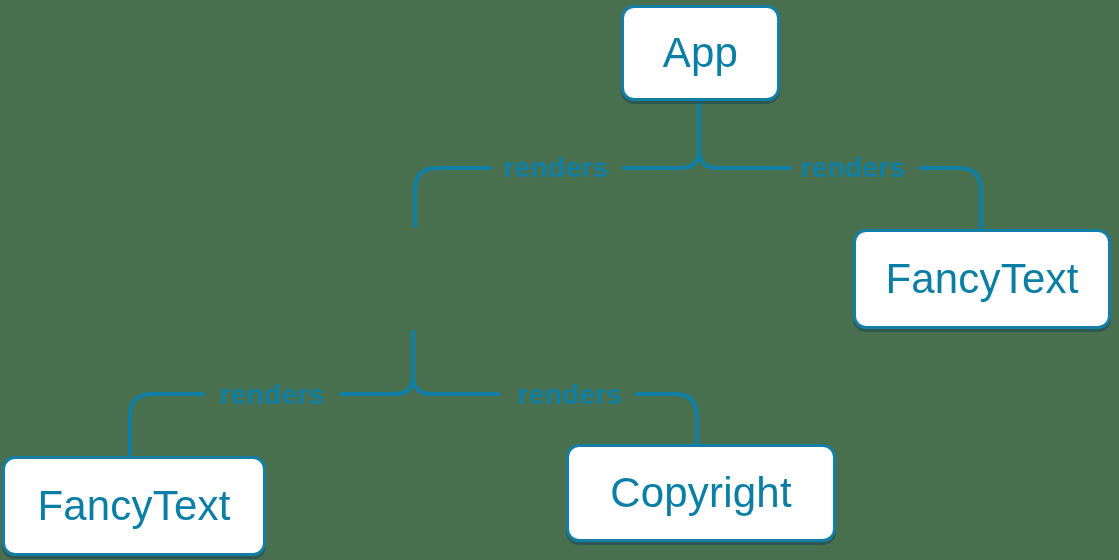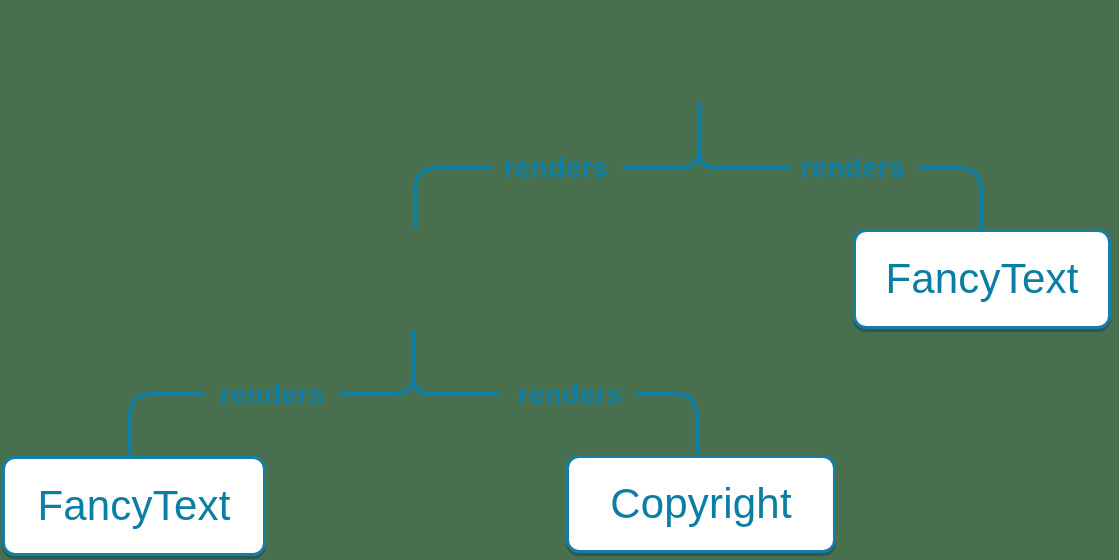--- a/index.html
+++ b/index.html
@@ -46,21 +46,21 @@
     color: var(--text);
     font-size: 42px;
     font-weight: 500;
     letter-spacing: 0.2px;
     white-space: nowrap;
   }
   .node-app            { left: 621px; top: 5px;   width: 159px; height: 96px; }
   .node-inspiration    { left: 197px; top: 228px; width: 459px; height: 102px; }
   .node-fancy-top      { left: 853px; top: 229px; width: 258px; height: 100px; }
   .node-fancy-bottom   { left: 2px;   top: 456px; width: 264px; height: 100px; }
-  .node-copyright      { left: 566px; top: 455px; width: 270px; height: 98px; }
+  .node-copyright      { left: 566px; top: 444px; width: 270px; height: 98px; }
   .edge-label {
     position: absolute;
     transform: translate(-50%, -50%);
     color: var(--line);
     font-size: 28px;
     font-weight: 600;
     letter-spacing: 0.3px;
     white-space: nowrap;
     line-height: 1;
   }
@@ -86,20 +86,23 @@
 
     <path d="M 413 332 V 376 Q 413 394 395 394 H 341"></path>
 
     <path d="M 413 332 V 376 Q 413 394 431 394 H 498"></path>
 
     <path d="M 203 394 H 152 Q 130 394 130 416 V 454"></path>
 
     <path d="M 637 394 H 675 Q 697 394 697 417 V 453"></path>
   </svg>
 
+  <div class="node node-app">
+    <span>App</span>
+  </div>
 
 
   <div class="node node-fancy-top">
     <span>FancyText</span>
   </div>
 
   <div class="node node-fancy-bottom">
     <span>FancyText</span>
   </div>
 

